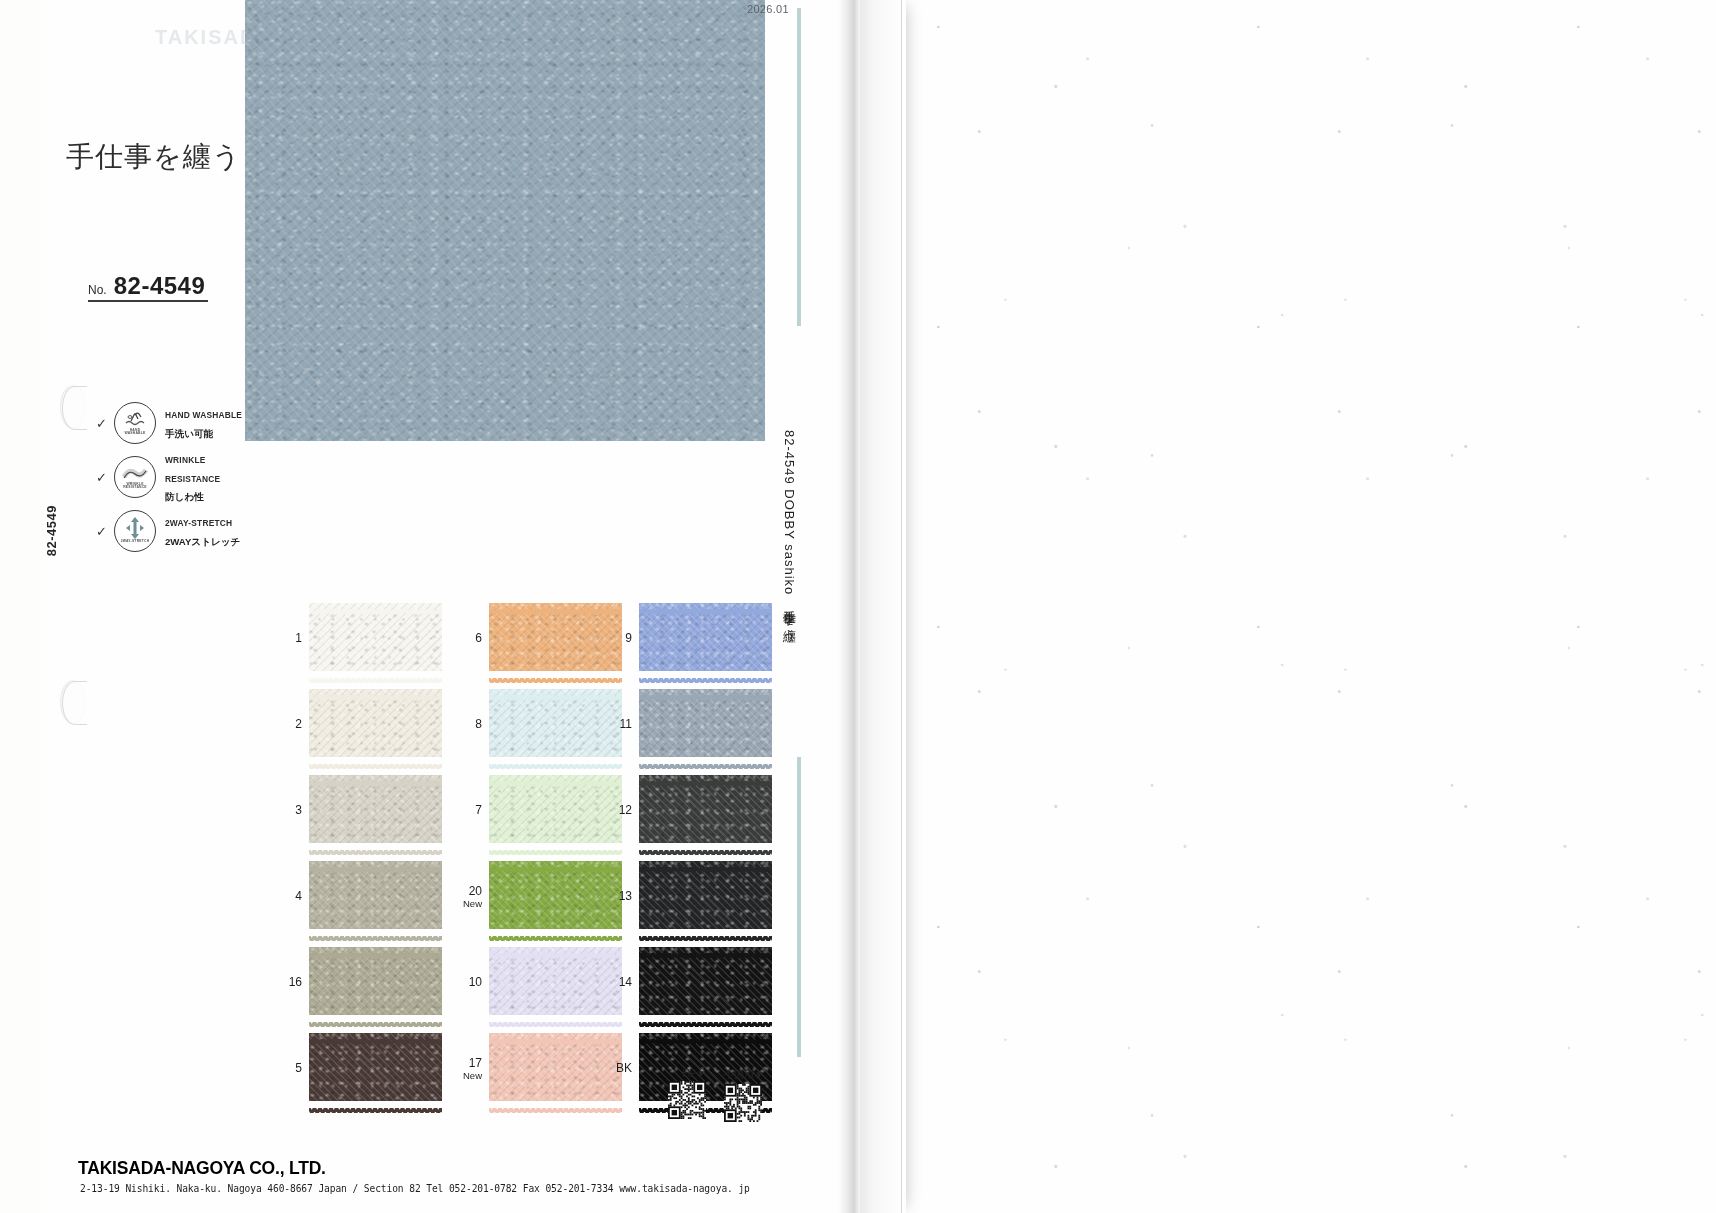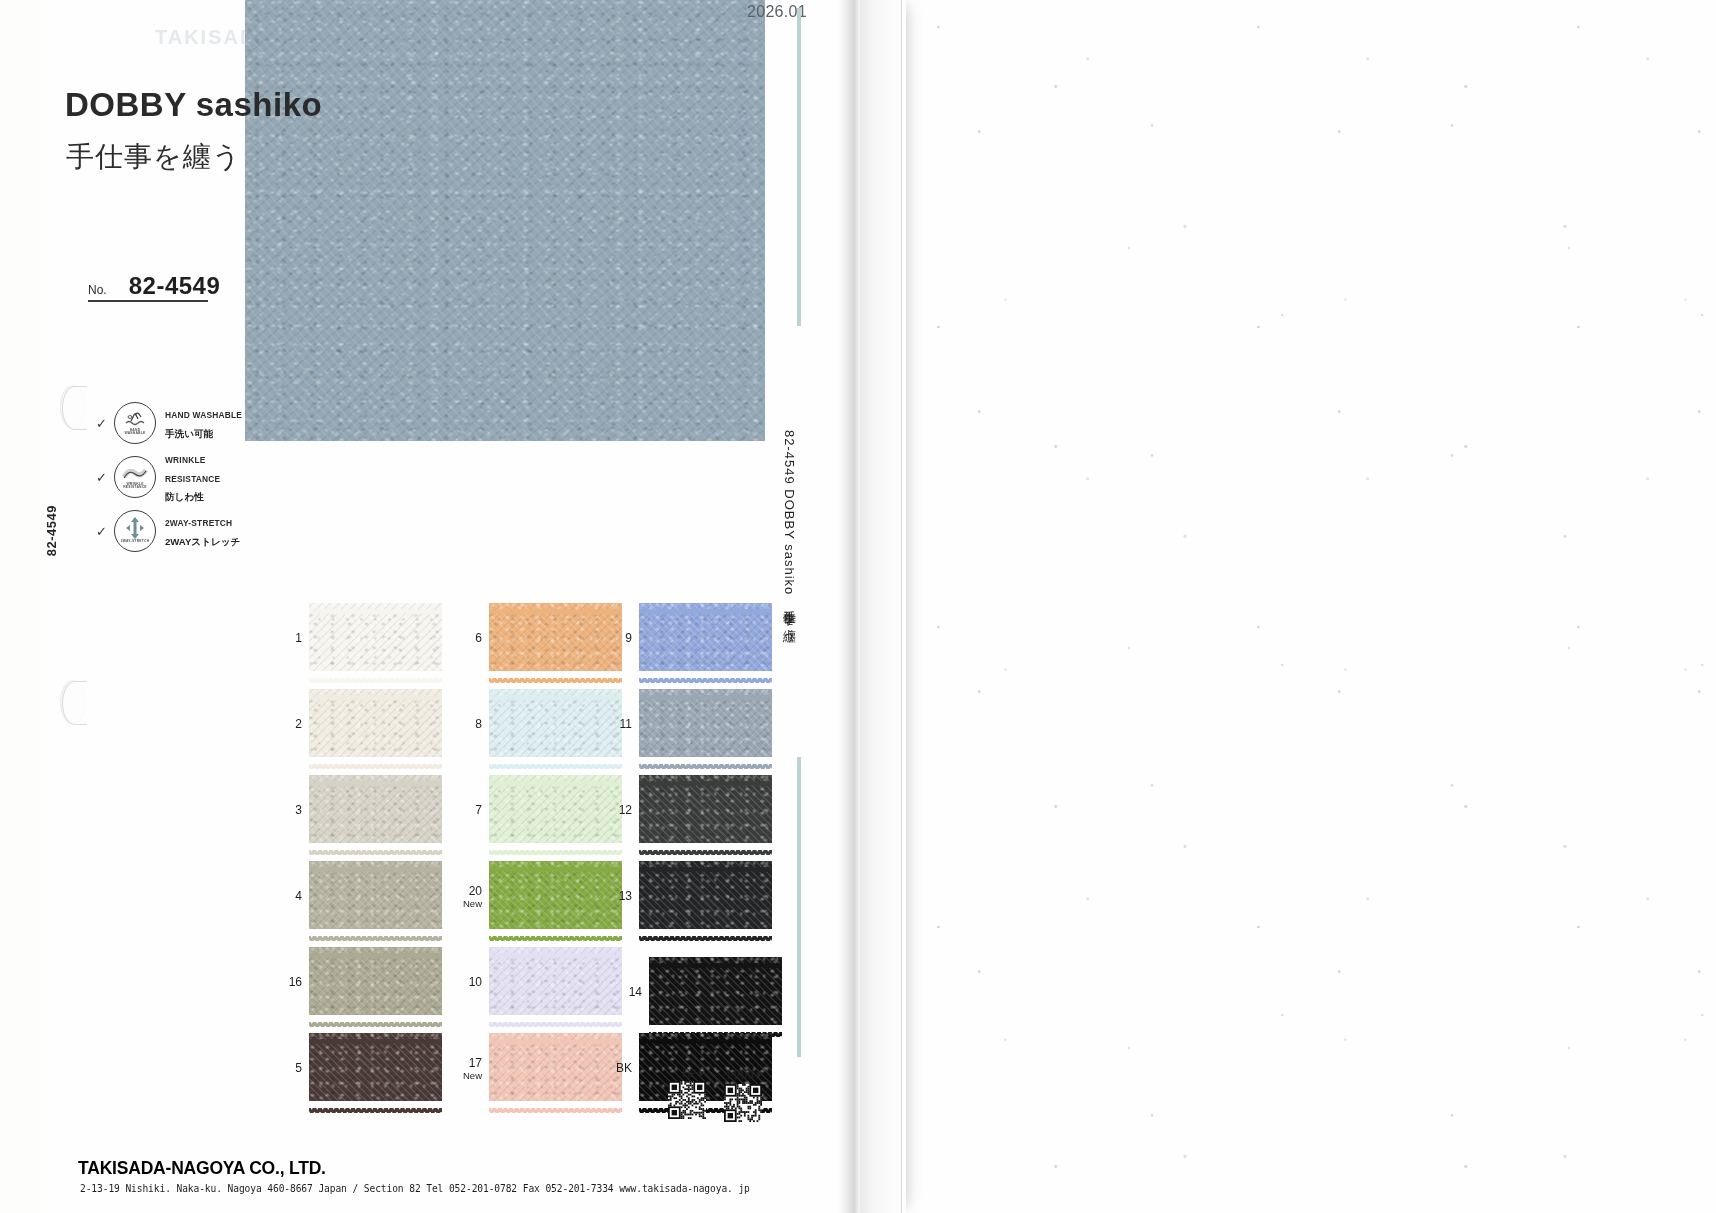--- a/index.html
+++ b/index.html
@@ -49,34 +49,34 @@
   .hole-arc{position:absolute;left:62px;width:24px;height:42px;
     border:1px solid #dadada;border-right:none;border-radius:50% 0 0 50%;}
   .hole-arc.a1{top:386px;}
   .hole-arc.a2{top:681px;}
 
   
   .watermark{position:absolute;left:155px;top:26px;font-size:20px;letter-spacing:2px;
     color:#e6e9ec;font-weight:600;white-space:nowrap;}
 
   
-  .datestamp{position:absolute;left:747px;top:3px;font-size:16px;color:#5d6268;
+  .datestamp{position:absolute;left:747px;top:3px;font-size:11px;color:#5d6268;
     letter-spacing:.3px;}
 
   
   .title{position:absolute;left:65px;top:86px;font-size:33px;font-weight:bold;
     color:#2a2a2a;letter-spacing:.5px;white-space:nowrap;}
   .subtitle{position:absolute;left:66px;top:138px;font-size:28px;color:#2d2d2d;
     letter-spacing:1px;white-space:nowrap;}
   .desc{position:absolute;left:66px;top:180px;width:230px;font-size:10.5px;
     line-height:1.65;color:#2e2e2e;overflow:hidden;}
   .desc div{white-space:nowrap;}
 
   
-  .prodno{position:absolute;left:88px;top:272px;display:flex;align-items:baseline;gap:22px;}
+  .prodno{position:absolute;left:88px;top:272px;display:flex;align-items:baseline;gap:7px;}
   .prodno .lbl{font-size:12px;color:#2b2b2b;}
   .prodno .num{font-size:24px;font-weight:bold;color:#1f1f1f;letter-spacing:.5px;}
   .prodno-rule{position:absolute;left:88px;top:300px;width:120px;height:1.5px;background:#3a3a3a;}
 
   
   .features{position:absolute;left:96px;top:400px;}
   .feature{display:flex;align-items:center;height:46px;margin-bottom:8px;}
   .check{font-size:13px;color:#333;width:18px;}
   .fic{width:40px;height:40px;border-radius:50%;border:1.6px solid #3c3c3c;
     position:relative;flex:0 0 auto;background:#fff;overflow:hidden;}
@@ -171,21 +171,20 @@
   <div class="hero">
     <div class="tex"></div>
     <div class="tex2"></div>
   </div>
 
   <div class="datestamp">2026.01</div>
 
   <div class="tick" style="left:797px;top:8px;height:318px;"></div>
   <div class="tick" style="left:797px;top:757px;height:300px;"></div>
 
-  <div class="title">DOBBY sashiko</div>
   <div class="subtitle">手仕事を纏う</div>
 
   <div class="prodno">
     <span class="lbl">No.</span>
     <span class="num">82-4549</span>
   </div>
   <div class="prodno-rule"></div>
 
   <div class="hole h1"></div>
   <div class="hole-arc a1"></div>
@@ -430,21 +429,21 @@
             <div class="t"></div>
             <div class="t2"></div>
             <div class="zz top"><svg width="133" height="5" viewBox="0 0 133 5" preserveAspectRatio="none">
                 <polyline points="0,5 2.75,0 5.5,5 8.25,0 11,5 13.75,0 16.5,5 19.25,0 22,5 24.75,0 27.5,5 30.25,0 33,5 35.75,0 38.5,5 41.25,0 44,5 46.75,0 49.5,5 52.25,0 55,5 57.75,0 60.5,5 63.25,0 66,5 68.75,0 71.5,5 74.25,0 77,5 79.75,0 82.5,5 85.25,0 88,5 90.75,0 93.5,5 96.25,0 99,5 101.75,0 104.5,5 107.25,0 110,5 112.75,0 115.5,5 118.25,0 121,5 123.75,0 126.5,5 129.25,0 132,5 134.75,0" fill="none" stroke="#e2e0f2" stroke-width="3"></polyline>
               </svg></div>
             <div class="zz bot"><svg width="133" height="5" viewBox="0 0 133 5" preserveAspectRatio="none">
                 <polyline points="0,0 2.75,5 5.5,0 8.25,5 11,0 13.75,5 16.5,0 19.25,5 22,0 24.75,5 27.5,0 30.25,5 33,0 35.75,5 38.5,0 41.25,5 44,0 46.75,5 49.5,0 52.25,5 55,0 57.75,5 60.5,0 63.25,5 66,0 68.75,5 71.5,0 74.25,5 77,0 79.75,5 82.5,0 85.25,5 88,0 90.75,5 93.5,0 96.25,5 99,0 101.75,5 104.5,0 107.25,5 110,0 112.75,5 115.5,0 118.25,5 121,0 123.75,5 126.5,0 129.25,5 132,0 134.75,5" fill="none" stroke="#e2e0f2" stroke-width="3"></polyline>
               </svg></div>
           </div>
         </div>
-        <div class="cell" style="left: 340px; top: 0px; margin-top: 10px;">
+        <div class="cell" style="left: 330px; top: 0px;">
           <div class="cnum"><span class="n">14</span></div>
           <div class="sw" style="background: rgb(20, 20, 20);">
             <div class="t"></div>
             <div class="t2"></div>
             <div class="zz top"><svg width="133" height="5" viewBox="0 0 133 5" preserveAspectRatio="none">
                 <polyline points="0,5 2.75,0 5.5,5 8.25,0 11,5 13.75,0 16.5,5 19.25,0 22,5 24.75,0 27.5,5 30.25,0 33,5 35.75,0 38.5,5 41.25,0 44,5 46.75,0 49.5,5 52.25,0 55,5 57.75,0 60.5,5 63.25,0 66,5 68.75,0 71.5,5 74.25,0 77,5 79.75,0 82.5,5 85.25,0 88,5 90.75,0 93.5,5 96.25,0 99,5 101.75,0 104.5,5 107.25,0 110,5 112.75,0 115.5,5 118.25,0 121,5 123.75,0 126.5,5 129.25,0 132,5 134.75,0" fill="none" stroke="#141414" stroke-width="3"></polyline>
               </svg></div>
             <div class="zz bot"><svg width="133" height="5" viewBox="0 0 133 5" preserveAspectRatio="none">
                 <polyline points="0,0 2.75,5 5.5,0 8.25,5 11,0 13.75,5 16.5,0 19.25,5 22,0 24.75,5 27.5,0 30.25,5 33,0 35.75,5 38.5,0 41.25,5 44,0 46.75,5 49.5,0 52.25,5 55,0 57.75,5 60.5,0 63.25,5 66,0 68.75,5 71.5,0 74.25,5 77,0 79.75,5 82.5,0 85.25,5 88,0 90.75,5 93.5,0 96.25,5 99,0 101.75,5 104.5,0 107.25,5 110,0 112.75,5 115.5,0 118.25,5 121,0 123.75,5 126.5,0 129.25,5 132,0 134.75,5" fill="none" stroke="#141414" stroke-width="3"></polyline>
               </svg></div>

